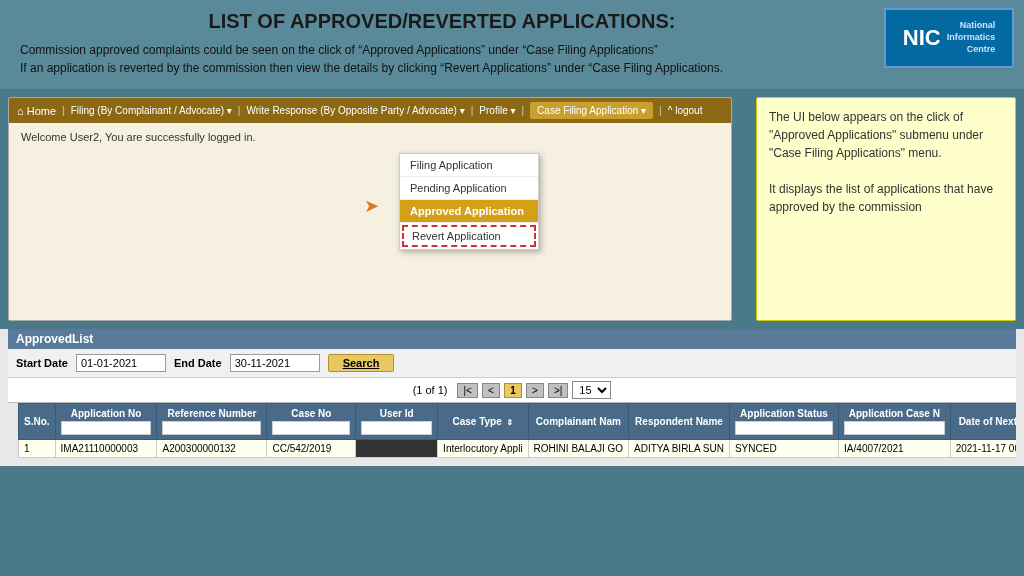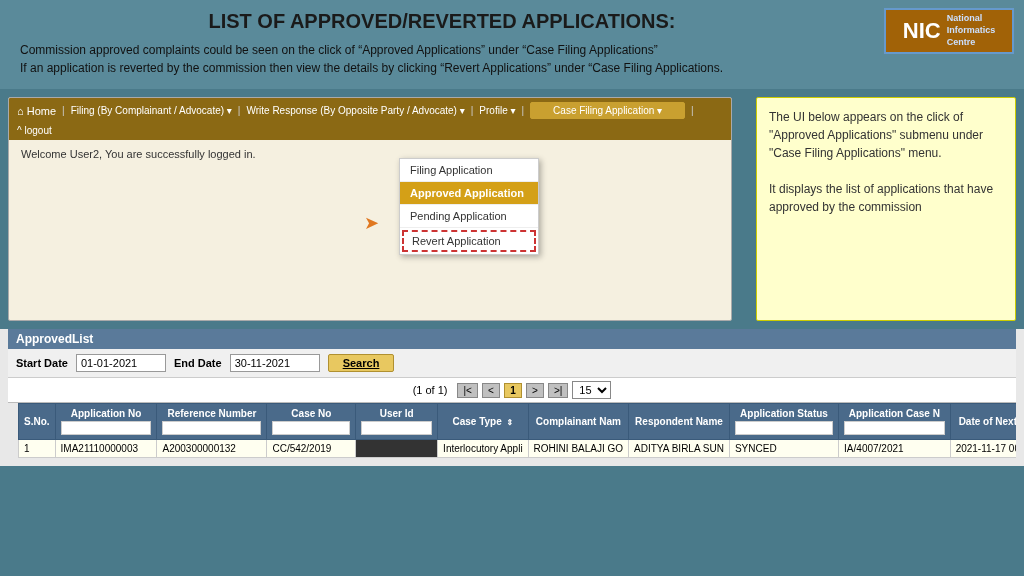--- a/index.html
+++ b/index.html
@@ -16,30 +16,31 @@
     .top-section {
       background: #5a8a9a;
       padding: 10px 20px 12px 20px;
       position: relative;
     }
 
     .nic-logo {
       position: absolute;
       top: 8px;
       right: 10px;
-      background: #a16207;
+      background: #0369a1;
       color: white;
       width: 130px;
-      height: 46px;
+      height: 60px;
       display: flex;
       align-items: center;
       justify-content: center;
       font-size: 10px;
       font-weight: bold;
       border: 2px solid #6699cc;
+      text-align: right;
     }
     .nic-logo-inner {
       display: flex;
       align-items: center;
       gap: 6px;
     }
     .nic-letters {
       font-size: 22px;
       font-weight: 900;
       color: white;
@@ -105,21 +106,21 @@
     .nav-home {
       font-size: 11px;
     }
     .nav-separator {
       color: #ccc;
       font-size: 10px;
     }
     .nav-dropdown {
       background: #a07820;
       border: 1px solid #c9a030;
-      padding: 2px 22px;
+      padding: 2px 6px;
       border-radius: 2px;
       cursor: pointer;
       font-size: 10px;
       color: #fff;
       position: relative;
     }
     .nav-dropdown.active {
       background: #c9a030;
     }
     .nav-logout {
@@ -130,21 +131,21 @@
     .app-body {
       padding: 8px 12px;
       font-size: 11px;
       color: #333;
       position: relative;
     }
 
     
     .dropdown-menu {
       position: absolute;
-      top: 18px;
+      top: 30px;
       left: 390px;
       background: #fff;
       border: 1px solid #ccc;
       box-shadow: 2px 2px 6px rgba(0,0,0,0.3);
       min-width: 140px;
       z-index: 10;
       font-size: 11px;
     }
     .dropdown-item {
       padding: 5px 10px;
@@ -349,22 +350,22 @@
       <span class="nav-separator">|</span>
       <span class="nav-dropdown active">Case Filing Application ▾</span>
       <span class="nav-separator">|</span>
       <span class="nav-logout">^ logout</span>
     </div>
     <div class="app-body">
       <div>Welcome User2, You are successfully logged in.</div>
 
       <div class="dropdown-menu">
         <div class="dropdown-item">Filing Application</div>
+        <div class="dropdown-item">Pending Application</div>
         <div class="dropdown-item highlighted">Approved Application</div>
-        <div class="dropdown-item">Pending Application</div>
         <div class="dropdown-item dashed-border">Revert Application</div>
       </div>
 
       <div class="arrow-indicator">➤</div>
     </div>
   </div>
 
   <div class="info-box">
     The UI below appears on the click of "Approved Applications" submenu under "Case Filing Applications" menu.<br><br>
     It displays the list of applications that have approved by the commission

